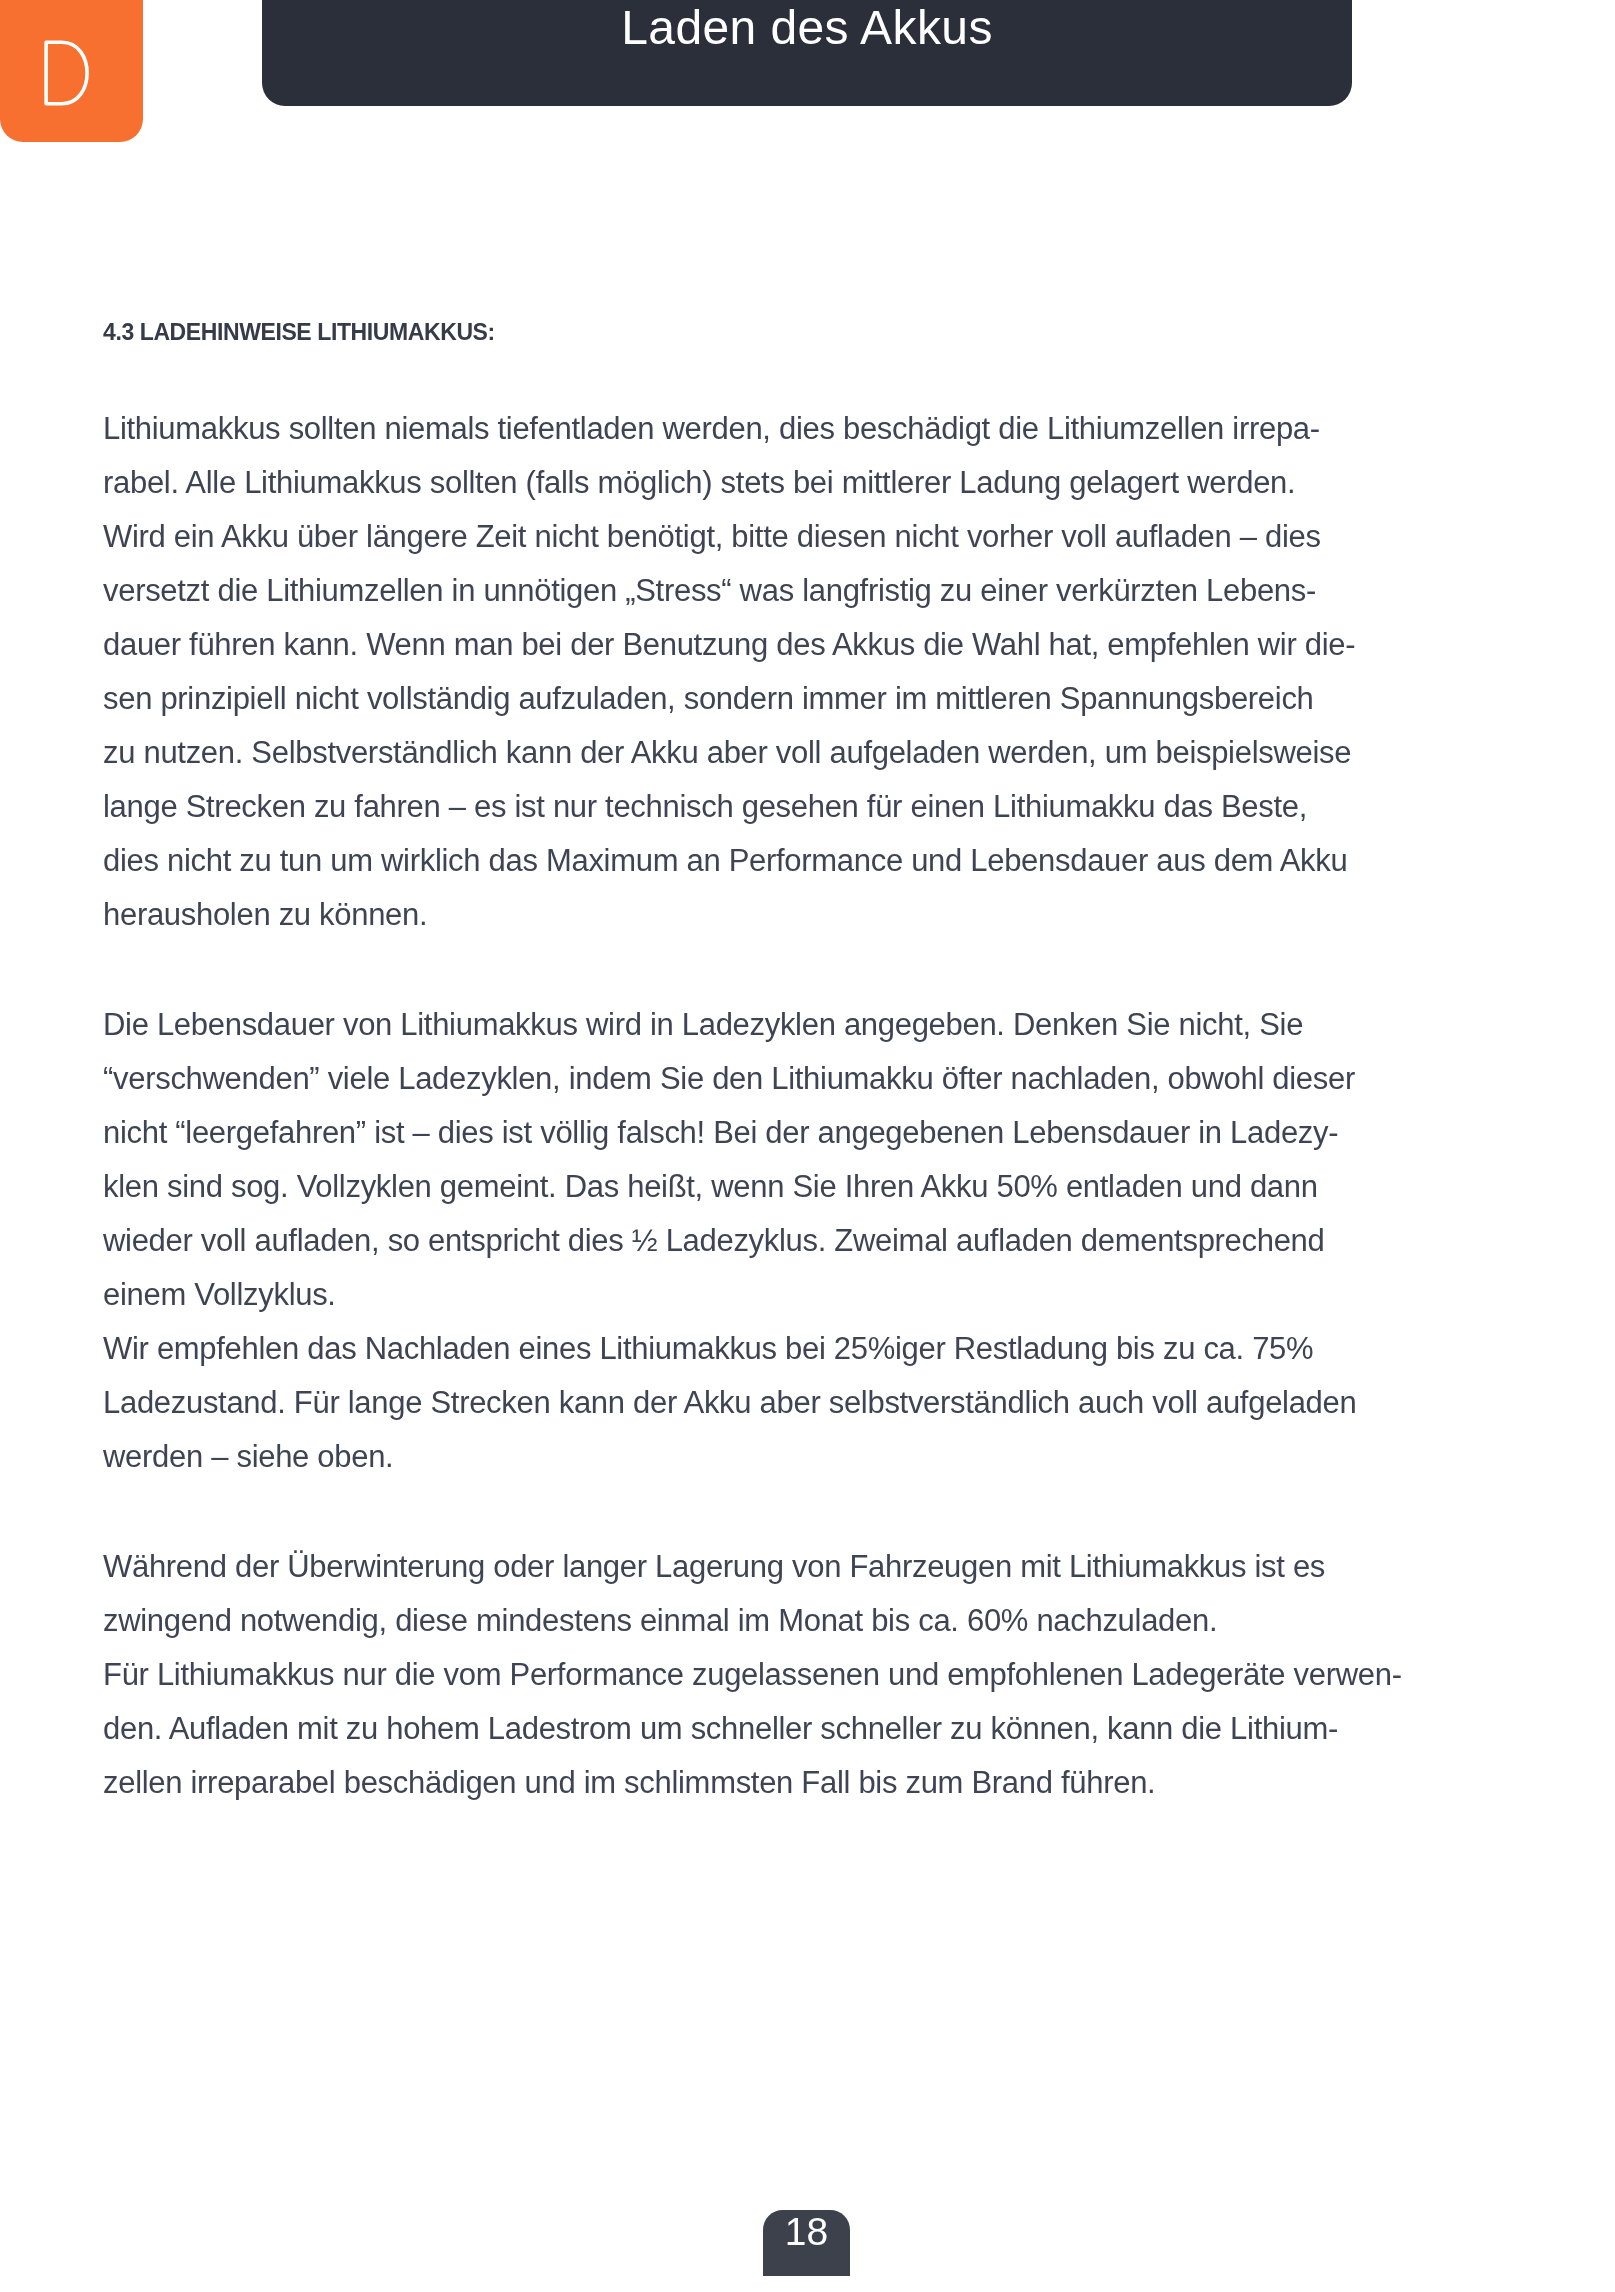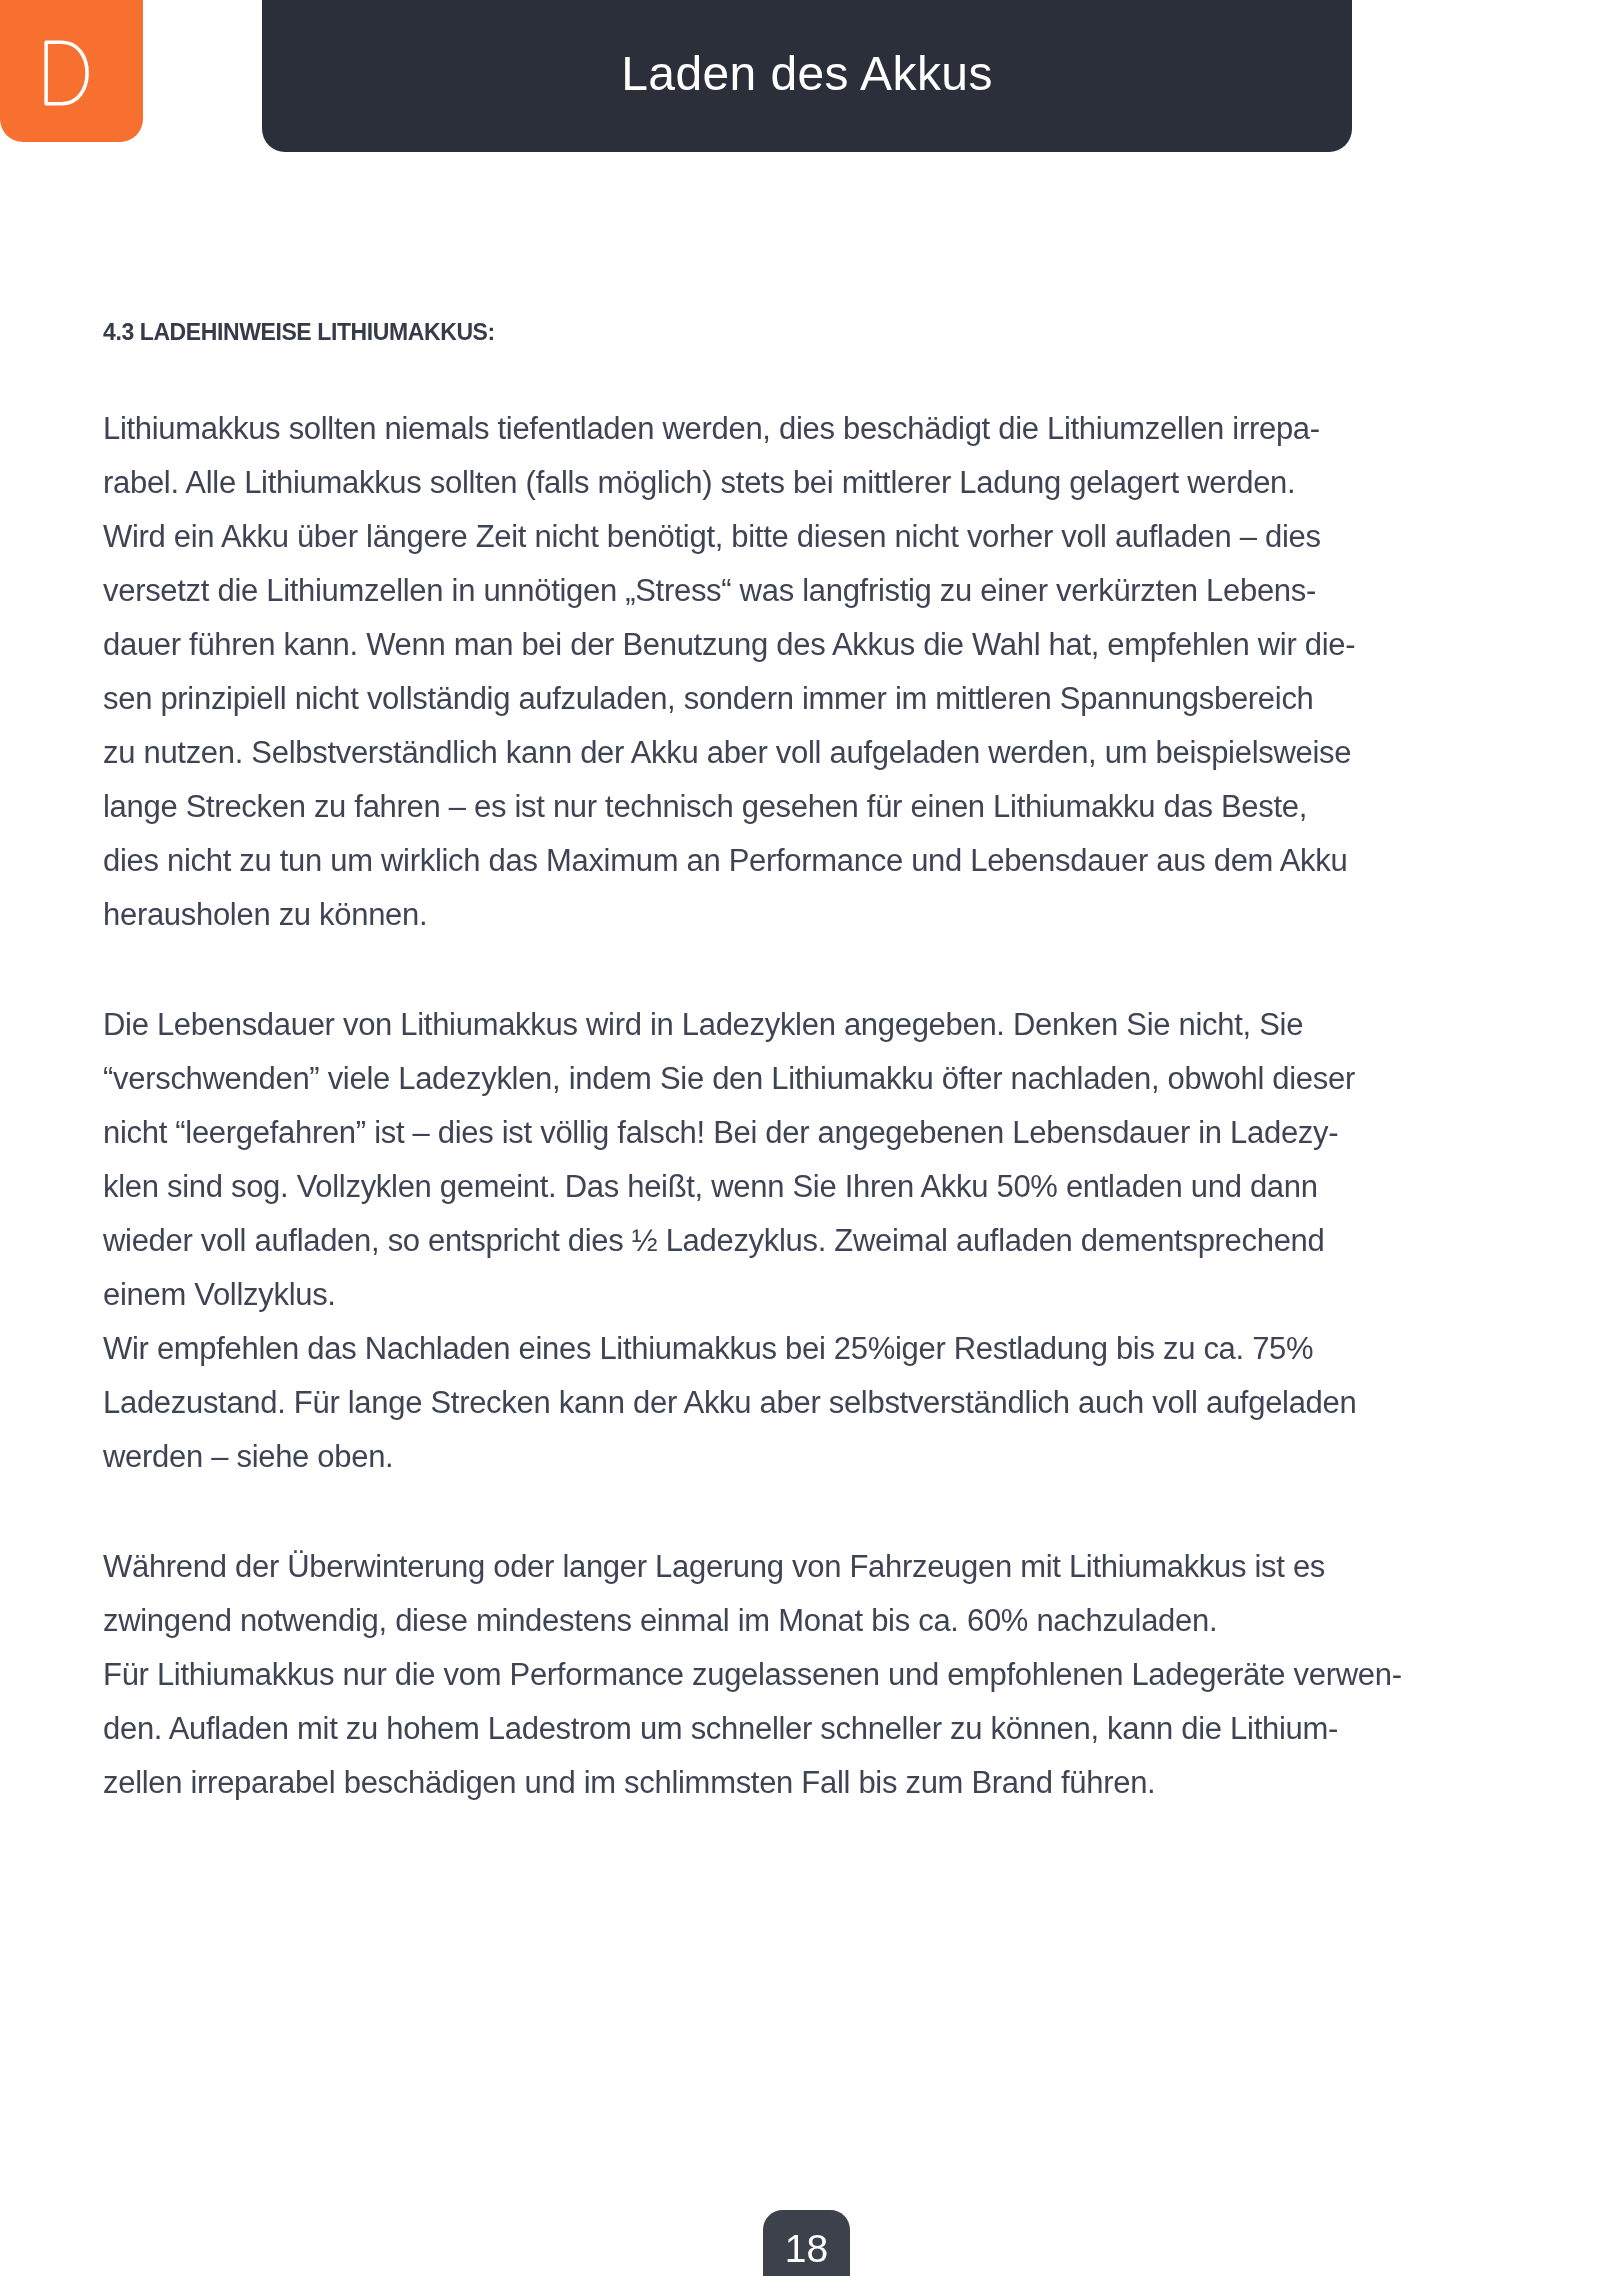--- a/index.html
+++ b/index.html
@@ -30,25 +30,25 @@
     border-radius:0 0 23px 23px;
     display:flex;
     align-items:center;
     justify-content:center;
   }
   .logo-box svg{display:block;margin-top:3.6px;}
   
   .header-bar{
     position:absolute;
     left:262px; top:0;
-    width:1090px; height:152px;
+    width:1090px; height:106px;
     background:var(--header-bg,#2B2F3A);
     border-radius:0 0 23px 23px;
     display:flex;
-    align-items:center;
+    align-items:flex-start;
     justify-content:center;
   }
   .header-title{
     color:var(--header-text,#fff);
     font-size:48px;
     font-weight:400;
     letter-spacing:0.4px;
     padding-bottom:5.4px;
   }
   
@@ -74,21 +74,21 @@
     white-space:nowrap;
   }
   
   .page-badge{
     position:absolute;
     left:763px; top:2210px;
     width:87px; height:66px;
     background:var(--badge-bg,#3C414B);
     border-radius:19.7px 19.7px 0 0;
     display:flex;
-    align-items:flex-end;
+    align-items:flex-start;
     justify-content:center;
     padding-bottom:5.4px;
   }
   .page-number{
     color:#ffffff;
     font-size:39px;
     font-weight:400;
   }
 </style>
 </head>

